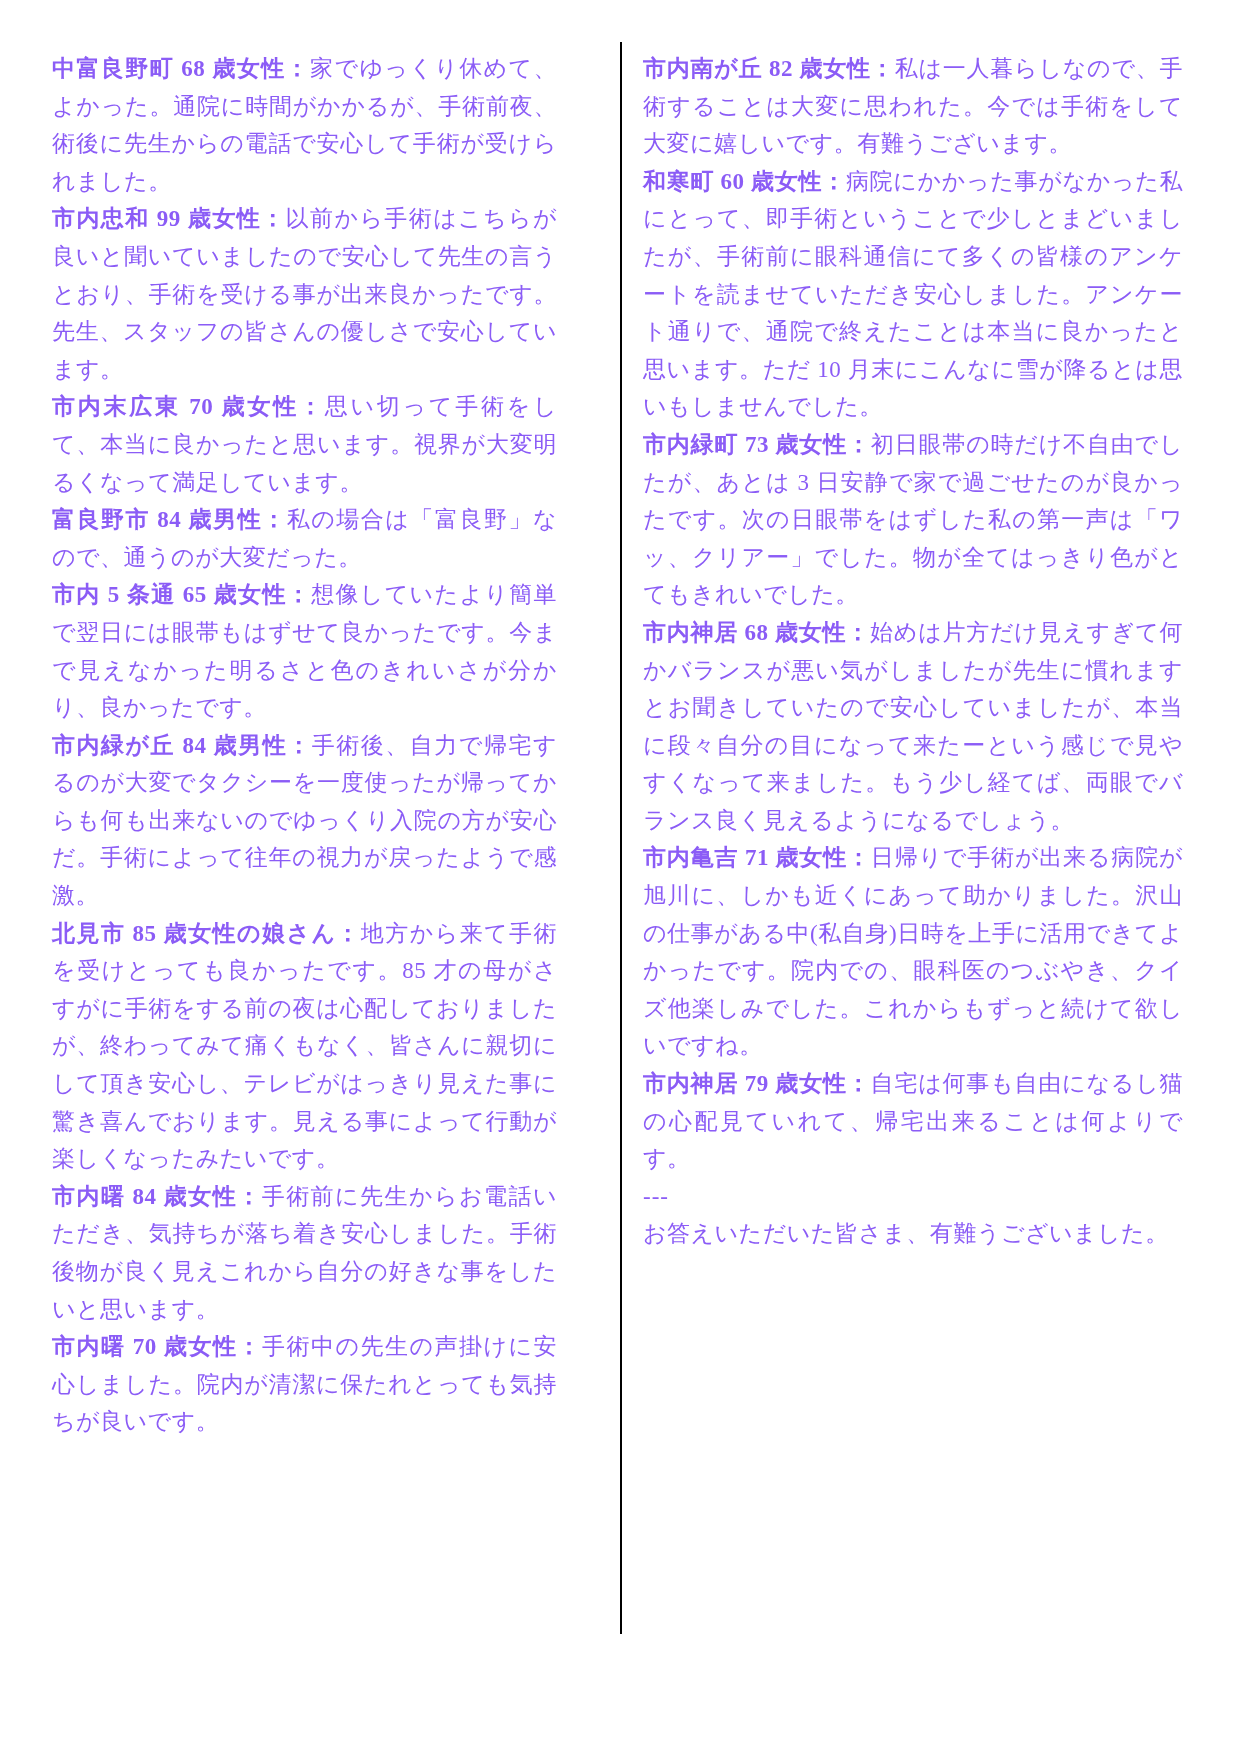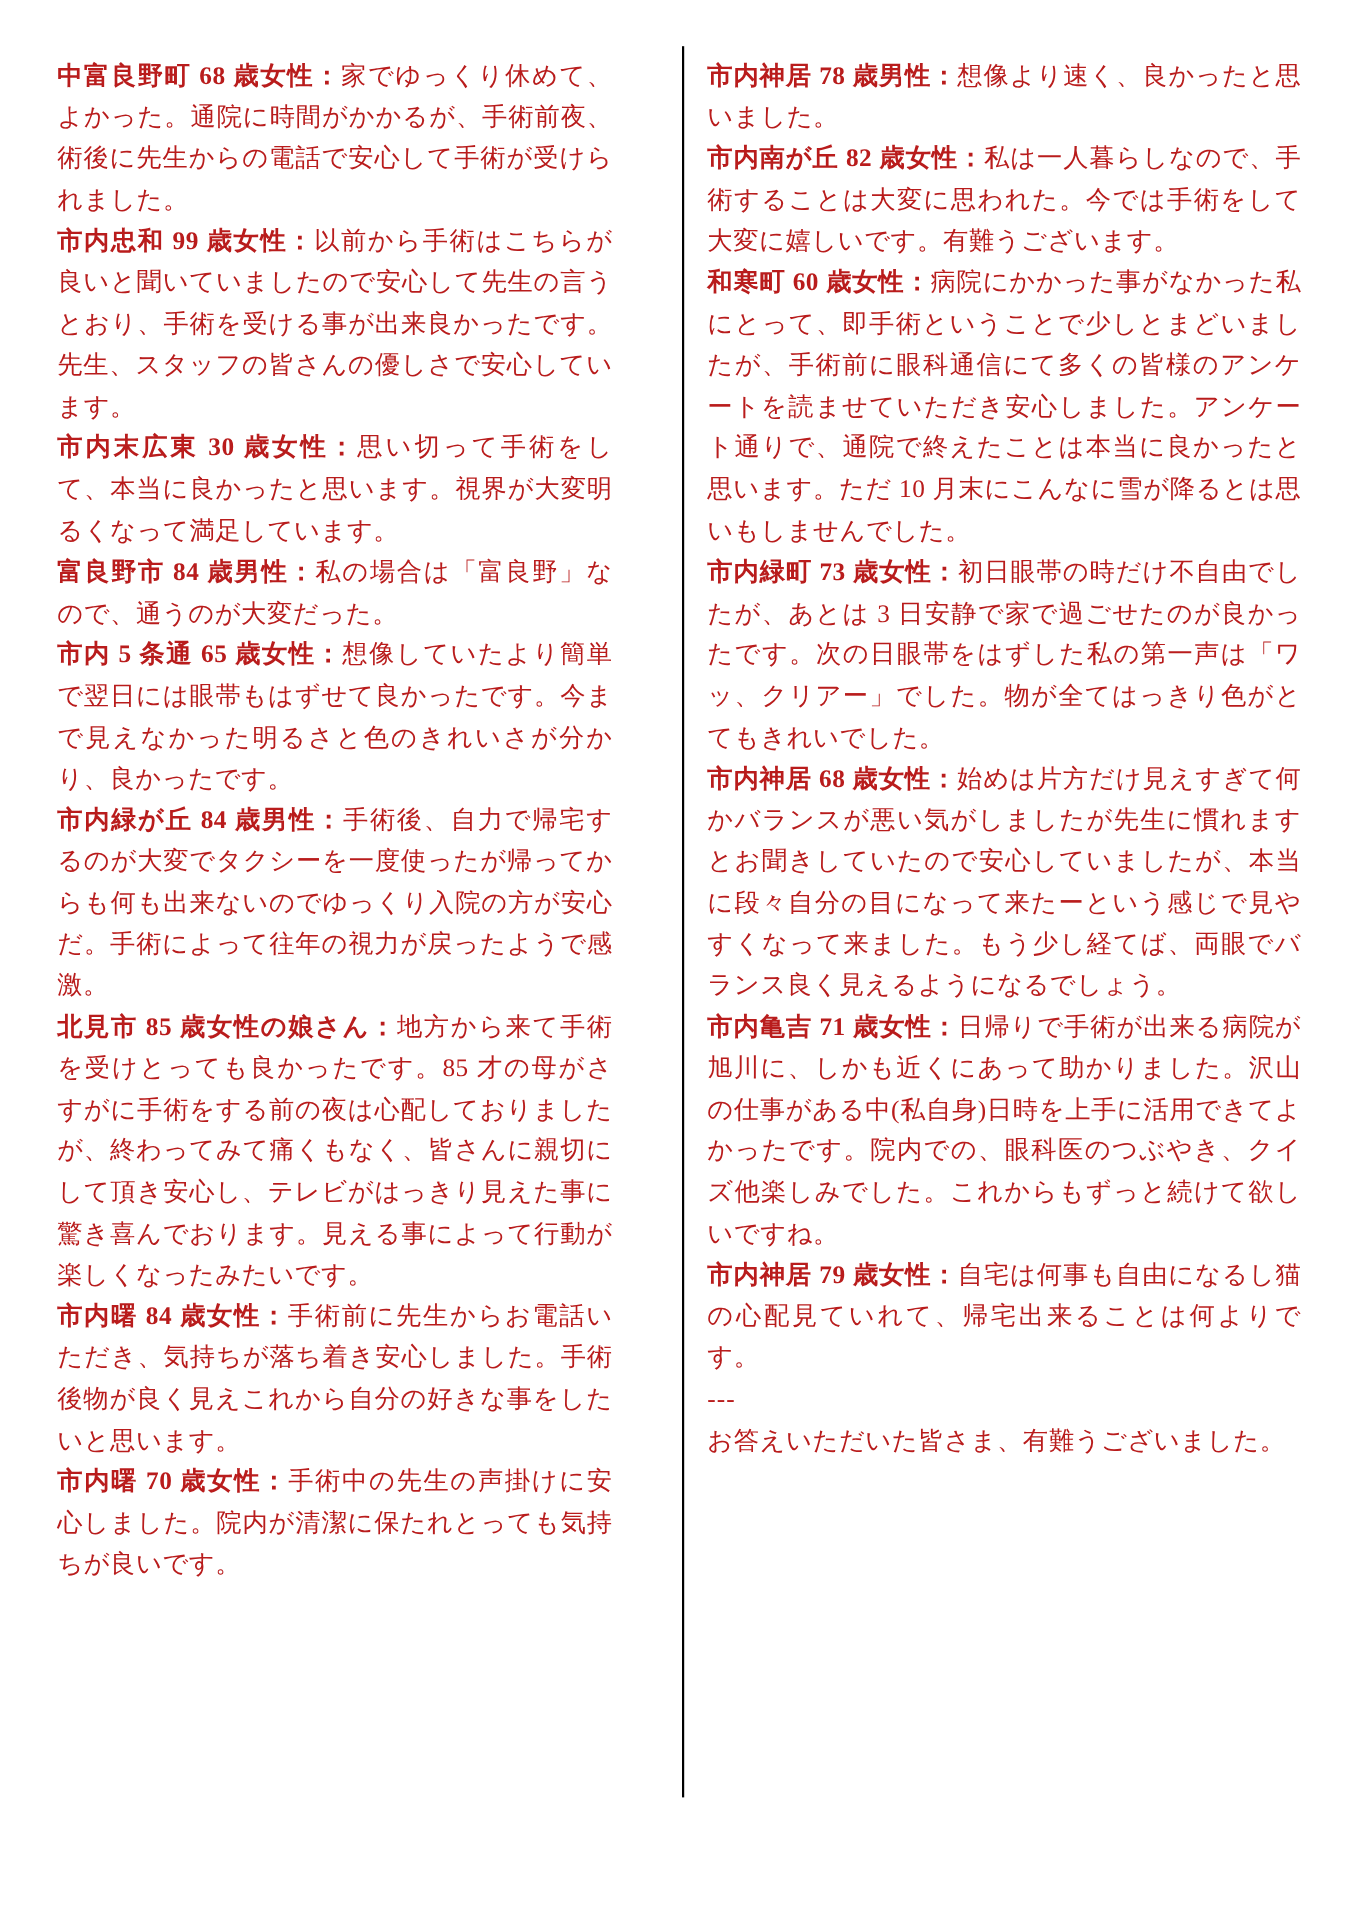--- a/index.html
+++ b/index.html
@@ -5,21 +5,21 @@
   html, body {
     margin: 0;
     padding: 0;
     background: #ffffff;
   }
   .page {
     position: relative;
     width: 1239px;
     height: 1754px;
     background: #ffffff;
-    color: #b91c1c;
+    color: #8b5cf6;
     font-family: "Liberation Serif", "DejaVu Serif", serif;
     font-size: 23px;
     overflow: hidden;
   }
   .col {
     position: absolute;
     top: 50px;
     text-align: justify;
     line-height: 37.6px;
     letter-spacing: 0.5px;
@@ -46,31 +46,30 @@
     letter-spacing: 1px;
   }
 </style>
 </head>
 <body>
 
 <div class="page">
   <div class="col col-left">
       <p class="entry testimonial"><b>中富良野町 68 歳女性：</b><span>家でゆっくり休めて、よかった。通院に時間がかかるが、手術前夜、術後に先生からの電話で安心して手術が受けられました。</span></p>
       <p class="entry testimonial"><b>市内忠和 99 歳女性：</b><span>以前から手術はこちらが良いと聞いていましたので安心して先生の言うとおり、手術を受ける事が出来良かったです。先生、スタッフの皆さんの優しさで安心しています。</span></p>
-      <p class="entry testimonial"><b>市内末広東 30 歳女性：</b><span>思い切って手術をして、本当に良かったと思います。視界が大変明るくなって満足しています。</span></p>
+      <p class="entry testimonial"><b>市内末広東 70 歳女性：</b><span>思い切って手術をして、本当に良かったと思います。視界が大変明るくなって満足しています。</span></p>
       <p class="entry testimonial"><b>富良野市 84 歳男性：</b><span>私の場合は「富良野」なので、通うのが大変だった。</span></p>
       <p class="entry testimonial"><b>市内 5 条通 65 歳女性：</b><span>想像していたより簡単で翌日には眼帯もはずせて良かったです。今まで見えなかった明るさと色のきれいさが分かり、良かったです。</span></p>
       <p class="entry testimonial"><b>市内緑が丘 84 歳男性：</b><span>手術後、自力で帰宅するのが大変でタクシーを一度使ったが帰ってからも何も出来ないのでゆっくり入院の方が安心だ。手術によって往年の視力が戻ったようで感激。</span></p>
       <p class="entry testimonial"><b>北見市 85 歳女性の娘さん：</b><span>地方から来て手術を受けとっても良かったです。85 才の母がさすがに手術をする前の夜は心配しておりましたが、終わってみて痛くもなく、皆さんに親切にして頂き安心し、テレビがはっきり見えた事に驚き喜んでおります。見える事によって行動が楽しくなったみたいです。</span></p>
       <p class="entry testimonial"><b>市内曙 84 歳女性：</b><span>手術前に先生からお電話いただき、気持ちが落ち着き安心しました。手術後物が良く見えこれから自分の好きな事をしたいと思います。</span></p>
       <p class="entry testimonial"><b>市内曙 70 歳女性：</b><span>手術中の先生の声掛けに安心しました。院内が清潔に保たれとっても気持ちが良いです。</span></p>
     </div>
   <div class="divider"></div>
   <div class="col col-right">
-      <p class="entry testimonial"><b>市内神居 78 歳男性：</b><span>想像より速く、良かったと思いました。</span></p>
       <p class="entry testimonial"><b>市内南が丘 82 歳女性：</b><span>私は一人暮らしなので、手術することは大変に思われた。今では手術をして大変に嬉しいです。有難うございます。</span></p>
       <p class="entry testimonial"><b>和寒町 60 歳女性：</b><span>病院にかかった事がなかった私にとって、即手術ということで少しとまどいましたが、手術前に眼科通信にて多くの皆様のアンケートを読ませていただき安心しました。アンケート通りで、通院で終えたことは本当に良かったと思います。ただ 10 月末にこんなに雪が降るとは思いもしませんでした。</span></p>
       <p class="entry testimonial"><b>市内緑町 73 歳女性：</b><span>初日眼帯の時だけ不自由でしたが、あとは 3 日安静で家で過ごせたのが良かったです。次の日眼帯をはずした私の第一声は「ワッ、クリアー」でした。物が全てはっきり色がとてもきれいでした。</span></p>
       <p class="entry testimonial"><b>市内神居 68 歳女性：</b><span>始めは片方だけ見えすぎて何かバランスが悪い気がしましたが先生に慣れますとお聞きしていたので安心していましたが、本当に段々自分の目になって来たーという感じで見やすくなって来ました。もう少し経てば、両眼でバランス良く見えるようになるでしょう。</span></p>
       <p class="entry testimonial"><b>市内亀吉 71 歳女性：</b><span>日帰りで手術が出来る病院が旭川に、しかも近くにあって助かりました。沢山の仕事がある中(私自身)日時を上手に活用できてよかったです。院内での、眼科医のつぶやき、クイズ他楽しみでした。これからもずっと続けて欲しいですね。</span></p>
       <p class="entry testimonial"><b>市内神居 79 歳女性：</b><span>自宅は何事も自由になるし猫の心配見ていれて、帰宅出来ることは何よりです。</span></p>
       <p class="entry separator">---</p>
       <p class="entry paragraph">お答えいただいた皆さま、有難うございました。</p>
     </div>
 </div>

